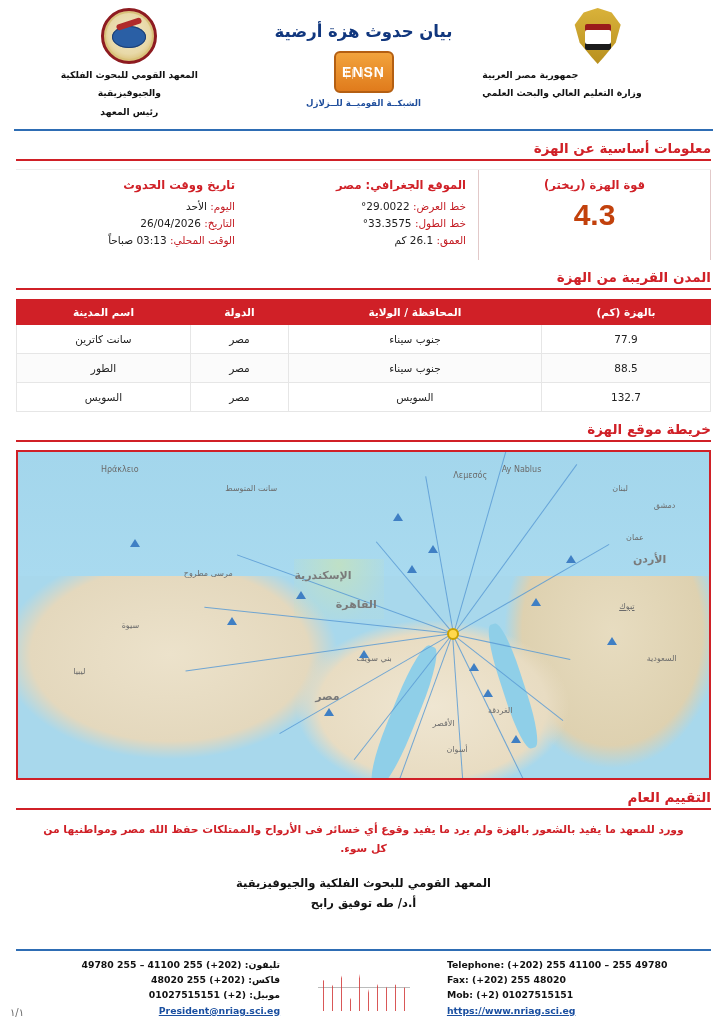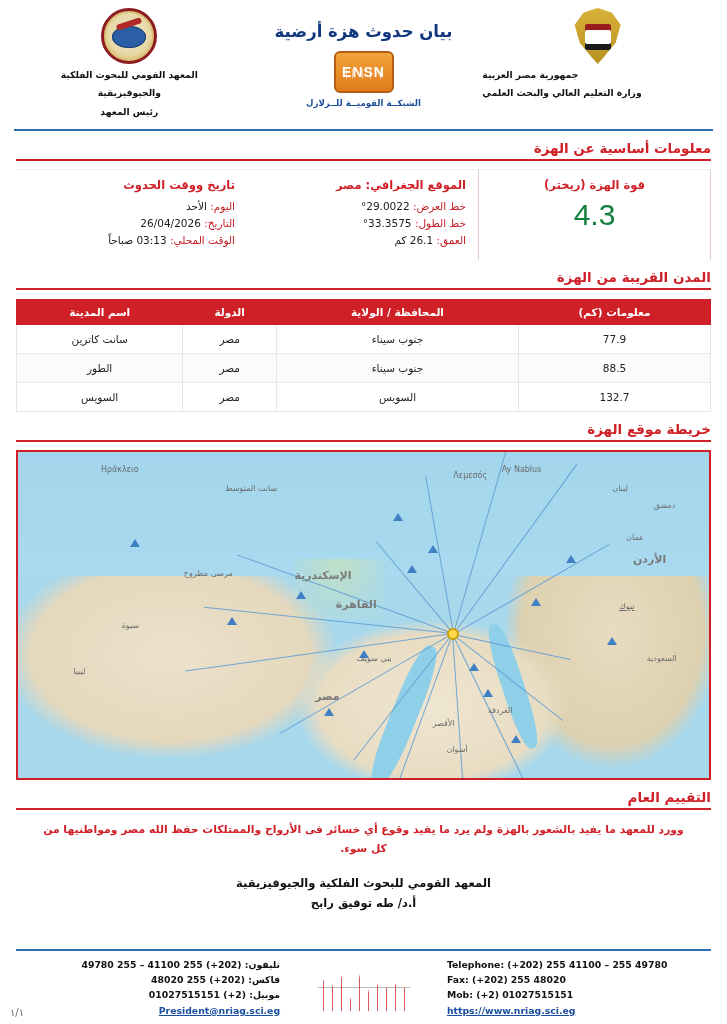--- a/index.html
+++ b/index.html
@@ -118,21 +118,21 @@
     background: #fff;
   }
   .info-card:last-child { border-right: none; }
   .info-card .ttl {
     color: #d02027; font-size: 11.5px; font-weight: bold; margin-bottom: 6px;
   }
   .info-line { font-size: 10.5px; line-height: 1.65; color:#1b1b1b; }
   .info-line .lbl { color:#c41d24; }
   .mag-card { text-align:center; border-right:1px solid #e2c9c9;}
   .mag-value {
-    color: #15803d; font-size: 30px; font-weight: normal; line-height: 1.1; margin-top: 4px;
+    color: #c2410c; font-size: 30px; font-weight: bold; line-height: 1.1; margin-top: 4px;
     font-family:"Liberation Sans", sans-serif;
   }
   .cards-wrap{
     margin: 8px 16px 0 16px;
     border-top:1px solid #eee;
     display:flex;
   }
 
   
   table.cities {
@@ -329,21 +329,21 @@
     </div>
 
   </div>
 
   <div class="section-title">المدن القريبة من الهزة</div>
   <div class="red-rule"></div>
 
   <table class="cities">
     <thead>
       <tr>
-        <th>معلومات (كم)</th>
+        <th>بالهزة (كم)</th>
         <th>المحافظة / الولاية</th>
         <th>الدولة</th>
         <th>اسم المدينة</th>
       </tr>
     </thead>
     <tbody>
       <tr>
         <td>77.9</td>
         <td>جنوب سيناء</td>
         <td>مصر</td>

